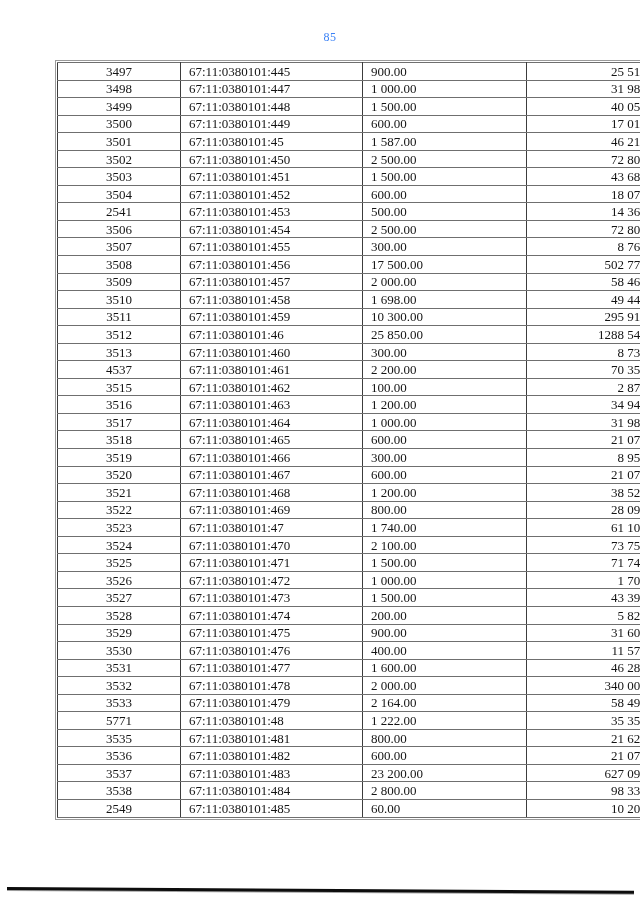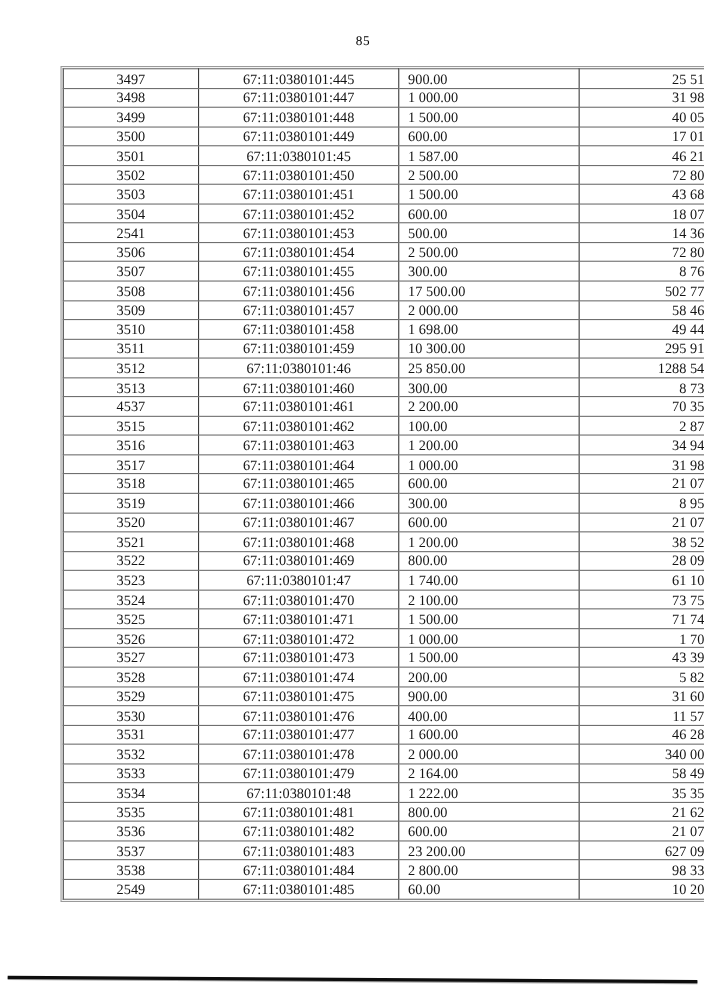--- a/index.html
+++ b/index.html
@@ -15,21 +15,21 @@
     color: #141414;
     overflow: hidden;
   }
   .page-number {
     position: absolute;
     top: 30px;
     left: 330px;
     transform: translateX(-50%);
     font-size: 12px;
     letter-spacing: 0.5px;
-    color: #000000;
+    color: #3b82f6;
   }
   table.records {
     position: absolute;
     left: 57px;
     top: 62px;
     width: 546px;
     height: 756px;
     border-collapse: collapse;
     table-layout: fixed;
     border: 1px solid #3c3c3c;
@@ -42,21 +42,21 @@
     border-top: 1px solid #6f6f6f;
     border-bottom: 1px solid #6f6f6f;
     font-size: 13px;
     line-height: 1;
     padding: 0 8px;
     white-space: nowrap;
     overflow: hidden;
     vertical-align: middle;
   }
   td.c0 { width: 106px; text-align: center; padding-left: 9px; }
-  td.c1 { width: 165px; text-align: center; padding-left: 10px; }
+  td.c1 { width: 165px; text-align: left; padding-left: 10px; }
   td.c2 { width: 147px; text-align: left; padding-right: 9px; }
   td.c3 { width: 128px; text-align: right; padding-right: 7px; }
   .bottom-scan-line {
     position: absolute;
     left: 7px;
     top: 887px;
     width: 627px;
     height: 3px;
     background: #0d0d0d;
     transform: rotate(0.35deg);
@@ -287,21 +287,21 @@
         <td class="c2">2 000.00</td>
         <td class="c3">340 000.00</td>
       </tr>
       <tr>
         <td class="c0">3533</td>
         <td class="c1">67:11:0380101:479</td>
         <td class="c2">2 164.00</td>
         <td class="c3">58 492.92</td>
       </tr>
       <tr>
-        <td class="c0">3534</td>
+        <td class="c0">5771</td>
         <td class="c1">67:11:0380101:48</td>
         <td class="c2">1 222.00</td>
         <td class="c3">35 352.46</td>
       </tr>
       <tr>
         <td class="c0">3535</td>
         <td class="c1">67:11:0380101:481</td>
         <td class="c2">800.00</td>
         <td class="c3">21 624.00</td>
       </tr>

